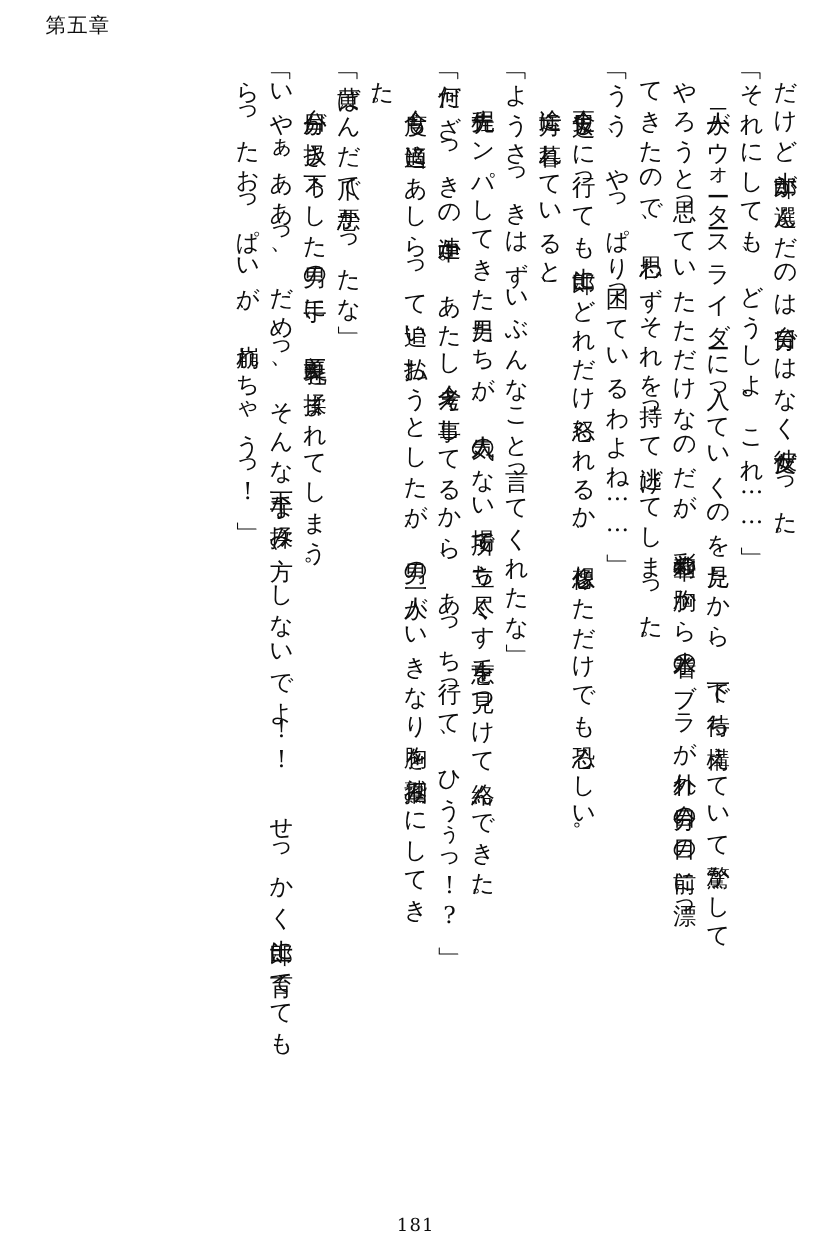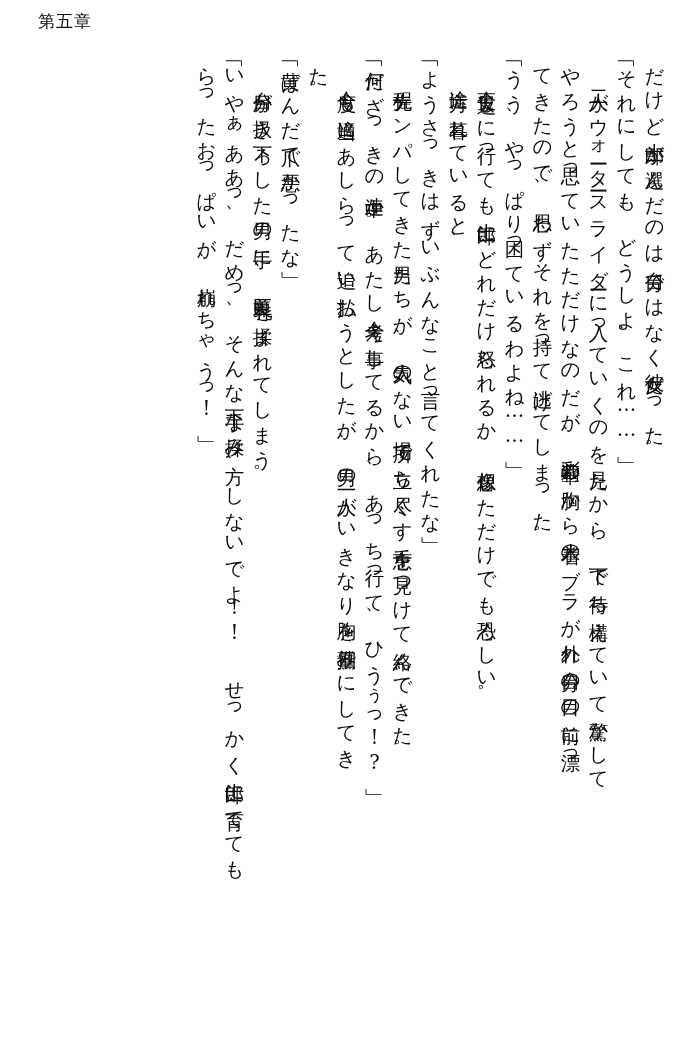--- a/index.html
+++ b/index.html
@@ -117,15 +117,16 @@
       <div class="vline ind-0">　先程ナンパしてきた男たちが、人気のない場所で立ち尽くす千恵を見つけて絡んできた。</div>
       <div class="vline ind-0">「何だざっきの連中か。あたし今考え事してるから、あっち行って、ひうぅっ!?」</div>
       <div class="vline ind-0">　今度も適当にあしらって追い払おうとしたが、男の一人がいきなり胸を鷲掴みにしてき</div>
       <div class="vline ind-0">た。</div>
       <div class="vline ind-0">「黄ばんだ爪で悪かったな」</div>
       <div class="vline ind-0">　自分が扱き下ろした男の手に、美巨乳を揉まれてしまう。</div>
       <div class="vline ind-0">「いやぁああっ、だめっ、そんな下手な揉み方、しないでよ!!　せっかく士郎に育てても</div>
       <div class="vline ind-0">らったおっぱいが、崩れちゃうっ!」</div>
     </div>
 
+  <div class="page-number">181</div>
   <div class="page-foot-mark"></div>
 
 </div>
 
 </body></html>

